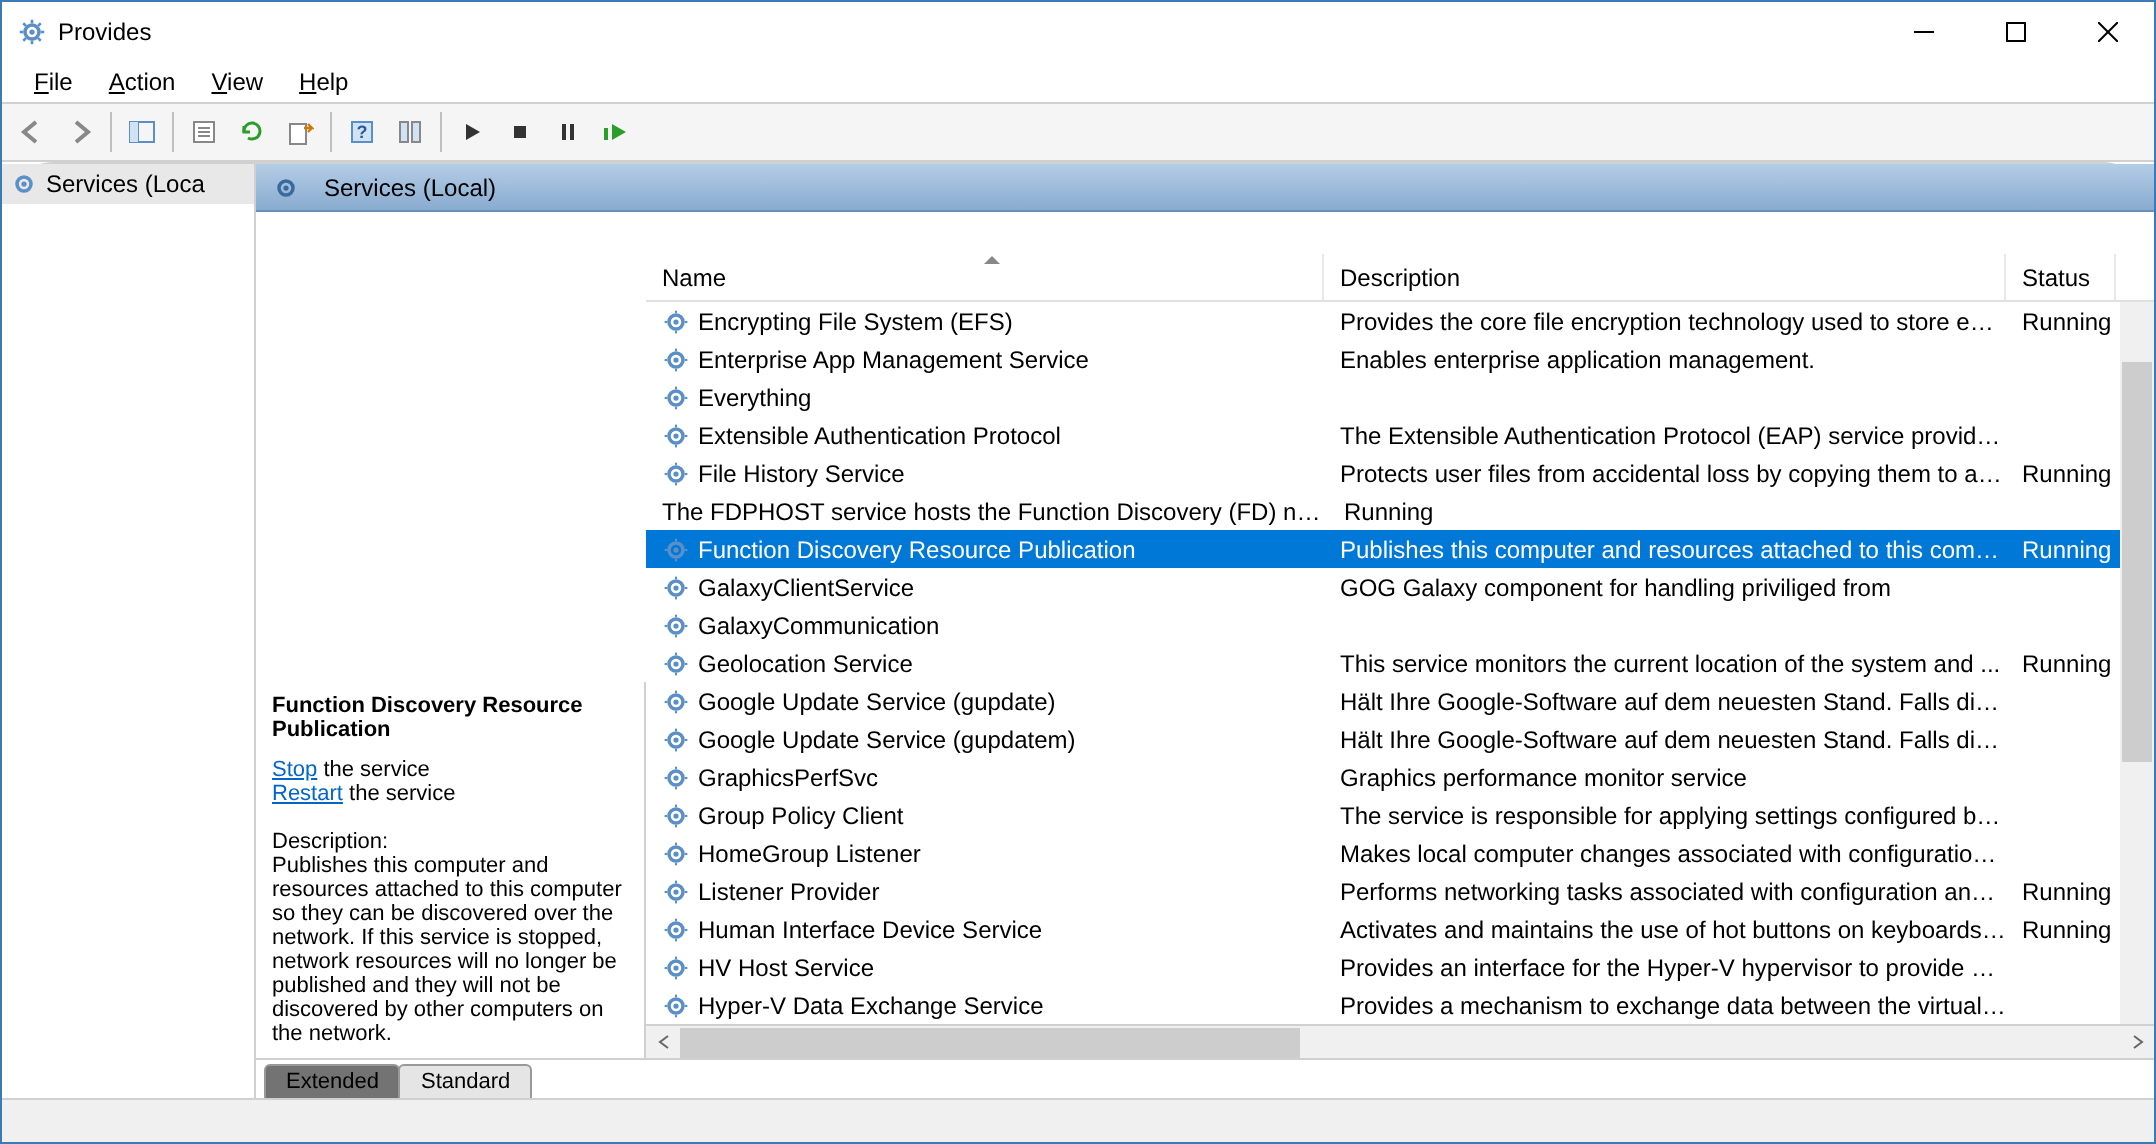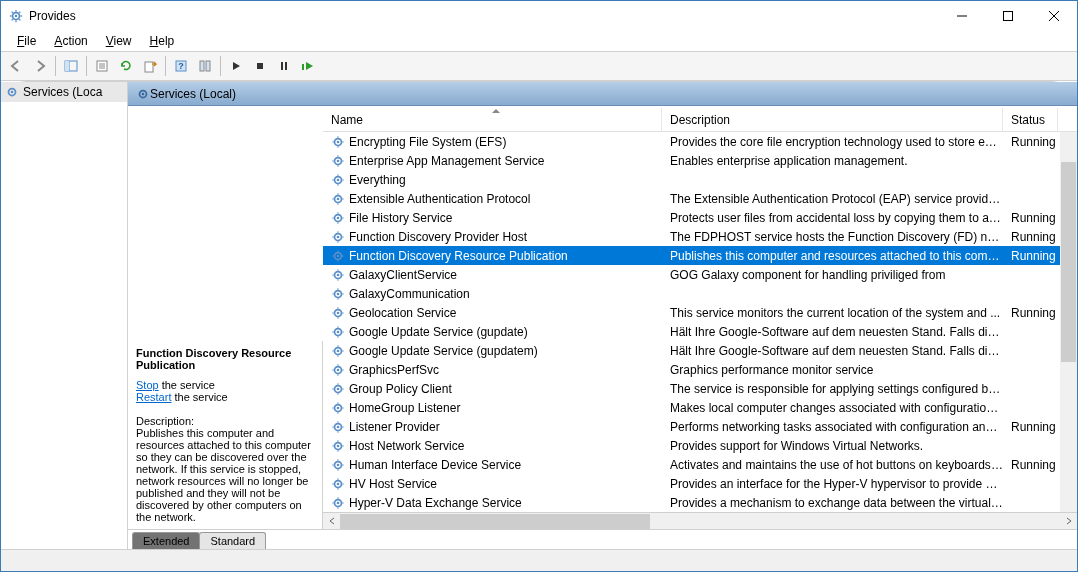--- a/index.html
+++ b/index.html
@@ -17,21 +17,21 @@
 
 .toolbar { height: 30px; border-top: 1px solid #d0d0d0; border-bottom: 1px solid #d0d0d0; background: #f5f5f5; display: flex; align-items: center; padding: 0 4px; gap: 2px; }
 .toolbar .tbtn { width: 22px; height: 22px; display: flex; align-items: center; justify-content: center; border: 1px solid transparent; }
 .toolbar .sep { width: 1px; height: 20px; background: #c0c0c0; margin: 0 2px; }
 
 .content { display: flex; height: 468px; border-top: 1px solid #d0d0d0; border-radius: 26px; }
 .leftpane { width: 127px; border-right: 1px solid #d0d0d0; background: #fff; }
 .leftpane .node { display: flex; align-items: center; height: 20px; padding-left: 4px; gap: 4px; background: #e8e8e8; font-size: 12px; white-space: nowrap; overflow: hidden; }
 
 .rightpane { flex: 1; display: flex; flex-direction: column; overflow: hidden; }
-.header2 { height: 24px; background: linear-gradient(#b5cde6, #88abd0); display: flex; align-items: center; padding-left: 8px; gap: 0; font-size: 12px; border-bottom: 1px solid #6b8eb5; }
+.header2 { height: 24px; background: linear-gradient(#b5cde6, #88abd0); display: flex; align-items: center; padding-left: 8px; gap: 12px; font-size: 12px; border-bottom: 1px solid #6b8eb5; }
 
 .split { flex: 1; display: flex; overflow: hidden; align-items: flex-end; }
 .detail { width: 195px; border-right: 1px solid #d0d0d0; padding: 6px 8px; font-size: 11px; overflow: hidden; }
 .detail .svcname { font-weight: bold; margin-bottom: 8px; }
 .detail a { color: #0066cc; text-decoration: underline; }
 .detail .desc { margin-top: 12px; }
 
 .listwrap { flex: 1; display: flex; flex-direction: column; overflow: hidden; position: relative; }
 .cols { height: 24px; display: flex; font-size: 12px; border-bottom: 1px solid #e0e0e0; flex-shrink: 0; }
 .cols .col { display: flex; align-items: center; padding-left: 8px; border-right: 1px solid #e8e8e8; position: relative; }
@@ -309,33 +309,20 @@
                       <line x1="1.5" y1="8" x2="3" y2="8"></line>
                       <line x1="13" y1="8" x2="14.5" y2="8"></line>
                     </g>
                   </svg></span>
                 <span>File History Service</span>
               </div>
               <div class="cell" style="width:341px">Protects user files from accidental loss by copying them to a b...</div>
               <div class="cell" style="width:55px">Running</div>
             </div>
             <div class="row">
-              <div class="cell namecell" style="width:339px">
-                <span class="gear-icon"><svg viewBox="0 0 16 16" width="14" height="14">
-                    <circle cx="8" cy="8" r="4" fill="none" stroke="#5a8fc7" stroke-width="2"></circle>
-                    <circle cx="8" cy="8" r="1.5" fill="#5a8fc7"></circle>
-                    <g stroke="#5a8fc7" stroke-width="1.2">
-                      <line x1="8" y1="1.5" x2="8" y2="3"></line>
-                      <line x1="8" y1="13" x2="8" y2="14.5"></line>
-                      <line x1="1.5" y1="8" x2="3" y2="8"></line>
-                      <line x1="13" y1="8" x2="14.5" y2="8"></line>
-                    </g>
-                  </svg></span>
-                <span>Function Discovery Provider Host</span>
-              </div>
               <div class="cell" style="width:341px">The FDPHOST service hosts the Function Discovery (FD) netw...</div>
               <div class="cell" style="width:55px">Running</div>
             </div>
             <div class="row selected">
               <div class="cell namecell" style="width:339px">
                 <span class="gear-icon"><svg viewBox="0 0 16 16" width="14" height="14">
                     <circle cx="8" cy="8" r="4" fill="none" stroke="#5a8fc7" stroke-width="2"></circle>
                     <circle cx="8" cy="8" r="1.5" fill="#5a8fc7"></circle>
                     <g stroke="#5a8fc7" stroke-width="1.2">
                       <line x1="8" y1="1.5" x2="8" y2="3"></line>
@@ -494,37 +481,20 @@
                       <line x1="8" y1="1.5" x2="8" y2="3"></line>
                       <line x1="8" y1="13" x2="8" y2="14.5"></line>
                       <line x1="1.5" y1="8" x2="3" y2="8"></line>
                       <line x1="13" y1="8" x2="14.5" y2="8"></line>
                     </g>
                   </svg></span>
                 <span>Listener Provider</span>
               </div>
               <div class="cell" style="width:341px">Performs networking tasks associated with configuration and ...</div>
               <div class="cell" style="width:55px">Running</div>
-            </div>
-            <div class="row">
-              <div class="cell namecell" style="width:339px">
-                <span class="gear-icon"><svg viewBox="0 0 16 16" width="14" height="14">
-                    <circle cx="8" cy="8" r="4" fill="none" stroke="#5a8fc7" stroke-width="2"></circle>
-                    <circle cx="8" cy="8" r="1.5" fill="#5a8fc7"></circle>
-                    <g stroke="#5a8fc7" stroke-width="1.2">
-                      <line x1="8" y1="1.5" x2="8" y2="3"></line>
-                      <line x1="8" y1="13" x2="8" y2="14.5"></line>
-                      <line x1="1.5" y1="8" x2="3" y2="8"></line>
-                      <line x1="13" y1="8" x2="14.5" y2="8"></line>
-                    </g>
-                  </svg></span>
-                <span>Host Network Service</span>
-              </div>
-              <div class="cell" style="width:341px">Provides support for Windows Virtual Networks.</div>
-              <div class="cell" style="width:55px"></div>
             </div>
             <div class="row">
               <div class="cell namecell" style="width:339px">
                 <span class="gear-icon"><svg viewBox="0 0 16 16" width="14" height="14">
                     <circle cx="8" cy="8" r="4" fill="none" stroke="#5a8fc7" stroke-width="2"></circle>
                     <circle cx="8" cy="8" r="1.5" fill="#5a8fc7"></circle>
                     <g stroke="#5a8fc7" stroke-width="1.2">
                       <line x1="8" y1="1.5" x2="8" y2="3"></line>
                       <line x1="8" y1="13" x2="8" y2="14.5"></line>
                       <line x1="1.5" y1="8" x2="3" y2="8"></line>

